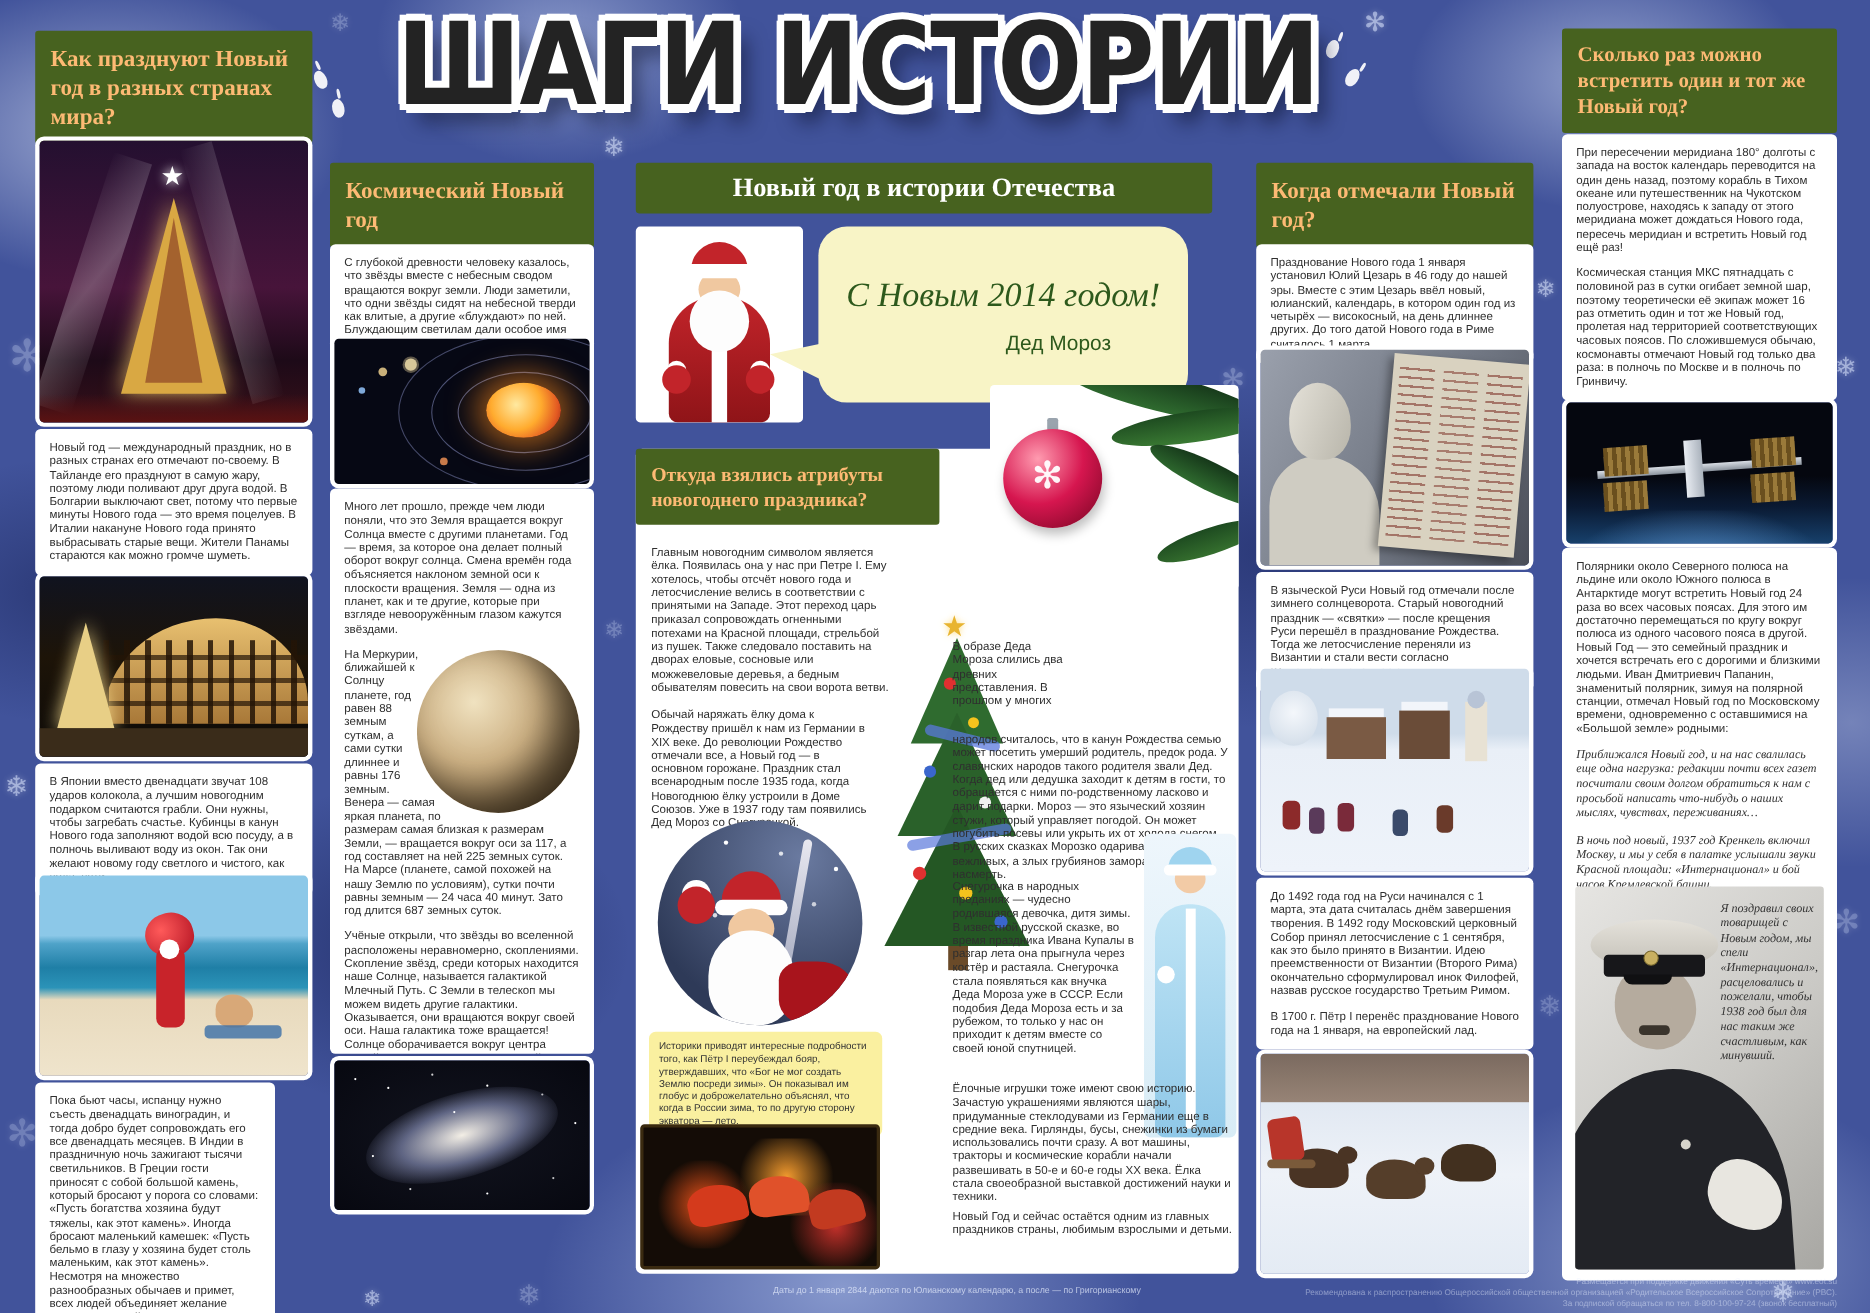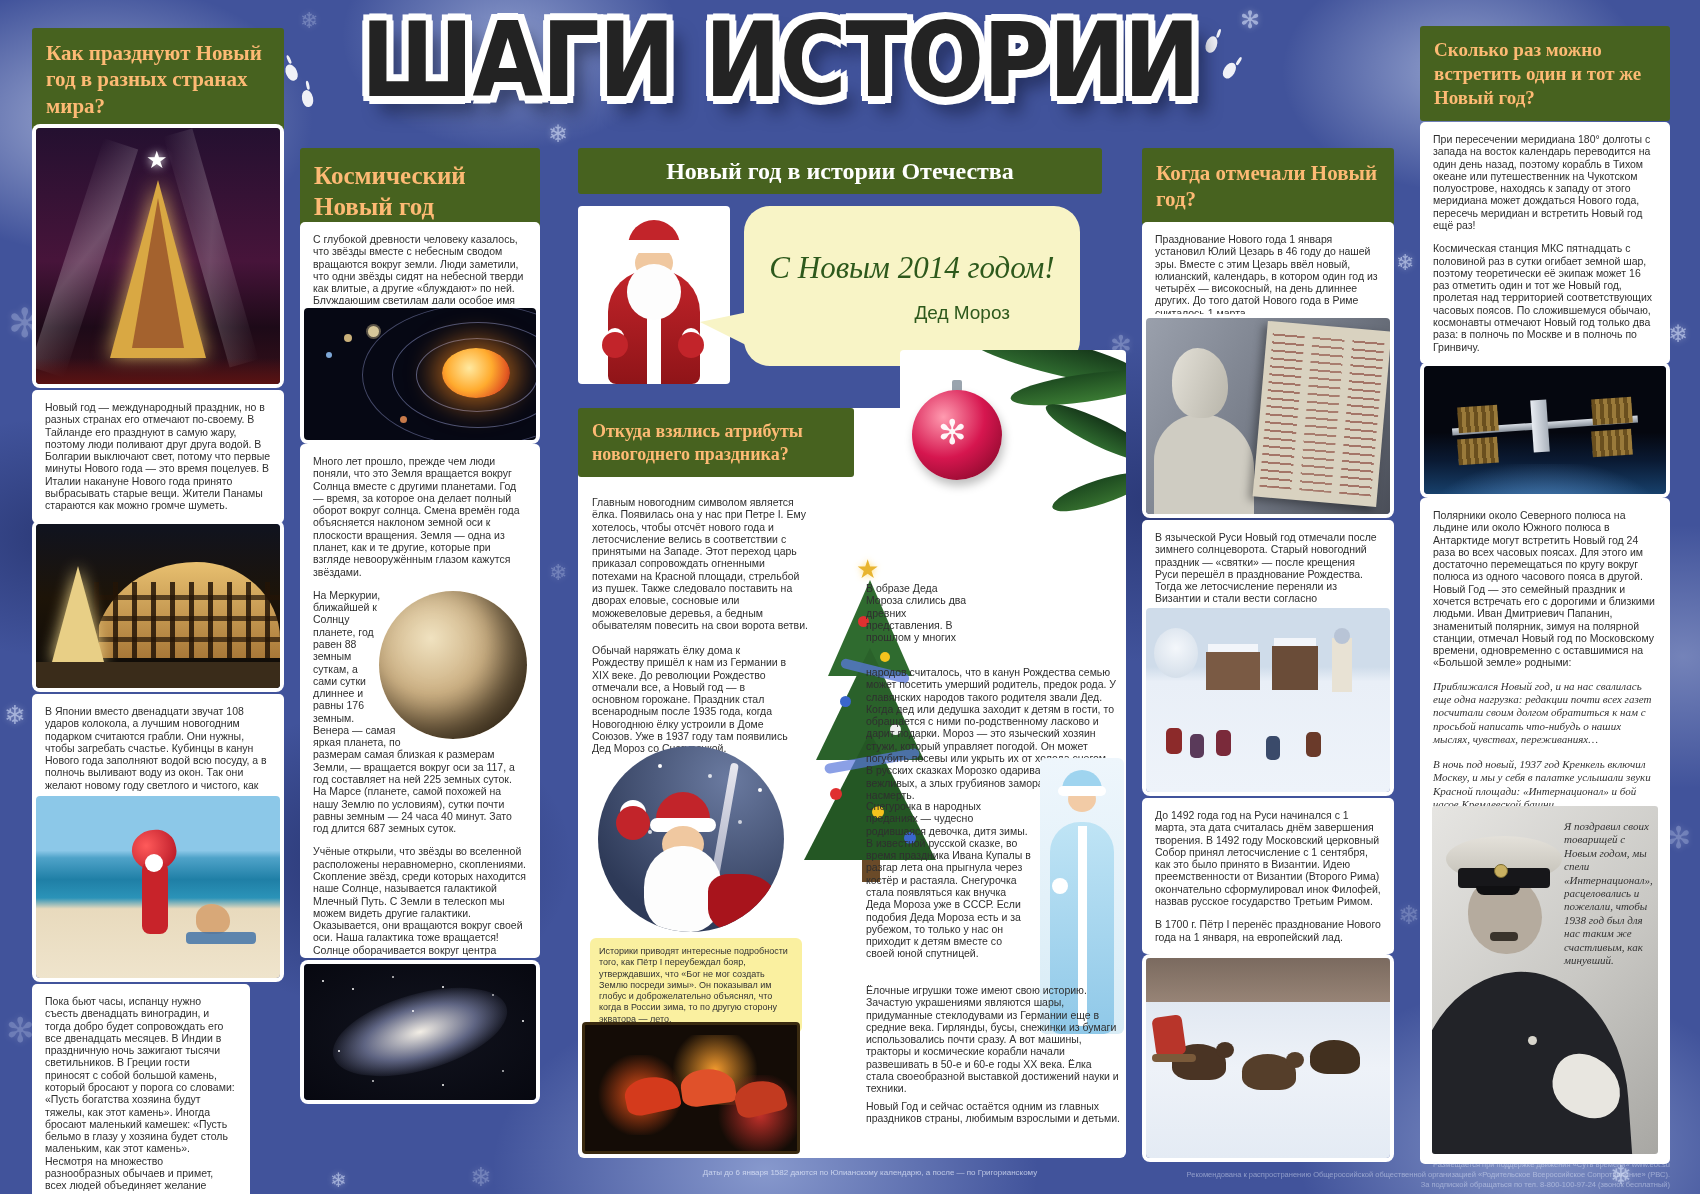--- a/index.html
+++ b/index.html
@@ -109,21 +109,21 @@
     <div class="abs" style="left:160px;top:108px;width:34px;height:30px;background:#d8a878;border-radius:45% 55% 40% 40%;"></div>
     <div class="abs" style="left:150px;top:136px;width:70px;height:12px;background:#3a6ea8;border-radius:4px;opacity:.8;"></div>
   </div>
 
   <div class="panel" style="left:32px;top:984px;width:218px;">
       <p>Пока бьют часы, испанцу нужно съесть двенадцать виноградин, и тогда добро будет сопровождать его все двенадцать месяцев. В Индии в праздничную ночь зажигают тысячи светильников. В Греции гости приносят с собой большой камень, который бросают у порога со словами: «Пусть богатства хозяина будут тяжелы, как этот камень». Иногда бросают маленький камешек: «Пусть бельмо в глазу у хозяина будет столь маленьким, как этот камень». Несмотря на множество разнообразных обычаев и примет, всех людей объединяет желание встретить Новый год весело и с размахом.</p>
     </div>
 
   <div class="vk" style="left:34px;top:1212px;">http://vk.com/shagi_istorii</div>
 
-  <div class="ghead" style="left:300px;top:148px;width:240px;font-size:25px;">Космический Новый год</div>
+  <div class="ghead" style="left:300px;top:148px;width:240px;font-size:21px;">Космический Новый год</div>
 
   <div class="panel" style="left:300px;top:222px;width:240px;">
       <p>С глубокой древности человеку казалось, что звёзды вместе с небесным сводом вращаются вокруг земли. Люди заметили, что одни звёзды сидят на небесной тверди как влитые, а другие «блуждают» по ней. Блуждающим светилам дали особое имя — планеты.</p>
     </div>
 
   <div class="img" style="left:304px;top:308px;width:232px;height:132px;background:#060814;">
     <div class="abs" style="left:58px;top:-4px;width:230px;height:140px;border:1px solid rgba(180,190,255,.35);border-radius:50%;"></div>
     <div class="abs" style="left:88px;top:14px;width:170px;height:104px;border:1px solid rgba(180,190,255,.4);border-radius:50%;"></div>
     <div class="abs" style="left:112px;top:30px;width:120px;height:72px;border:1px solid rgba(180,190,255,.45);border-radius:50%;"></div>
     <div class="abs" style="left:138px;top:40px;width:68px;height:50px;background:radial-gradient(circle at 40% 40%,#ffe9a0,#ffab2e 45%,#e25822 75%,#7a1d10);border-radius:50%;box-shadow:0 0 26px 10px rgba(255,140,30,.55);"></div>
@@ -315,20 +315,20 @@
       <div class="abs" style="left:26px;top:62px;width:92px;height:20px;background:#17171a;border-radius:4px;"></div>
       <div class="dot" style="left:62px;top:58px;width:12px;height:12px;background:#c9b061;border:1px solid #7a6a30;"></div>
       <div class="abs" style="left:44px;top:80px;width:44px;height:9px;background:#101012;border-radius:0 0 8px 8px;"></div>
       <div class="abs" style="left:58px;top:126px;width:28px;height:9px;background:#3a342c;border-radius:4px;"></div>
       <div class="dot" style="left:96px;top:230px;width:9px;height:9px;background:#d8d5cc;"></div>
       <div class="abs" style="left:120px;top:250px;width:70px;height:60px;background:#e8e6e0;border-radius:40% 60% 40% 50%;transform:rotate(18deg);"></div>
     </div>
     <div class="quote abs" style="right:10px;top:322px;width:96px;z-index:2;">Я поздравил своих товарищей с Новым годом, мы спели «Интернационал», расцеловались и пожелали, чтобы 1938 год был для нас таким же счастливым, как минувший.</div>
   </div>
 
-  <div class="fine" style="left:620px;top:1168px;width:500px;text-align:center;opacity:.85;">Даты до 6 января 1582 даются по Юлианскому календарю, а после — по Григорианскому</div>
+  <div class="fine" style="left:620px;top:1168px;width:500px;text-align:center;opacity:.85;">Даты до 1 января 2844 даются по Юлианскому календарю, а после — по Григорианскому</div>
   <div class="fine" style="left:830px;top:1160px;width:840px;text-align:right;opacity:.55;font-size:7.5px;">
     <div>Размещается при поддержке движения «Суть времени» www.eot.su</div>
     <div>Рекомендована к распространению Общероссийской общественной организацией «Родительское Всероссийское Сопротивление» (РВС).</div>
     <div>За подпиской обращаться по тел. 8-800-100-97-24 (звонок бесплатный)</div>
   </div>
 
 </div>
 
 </body></html>

